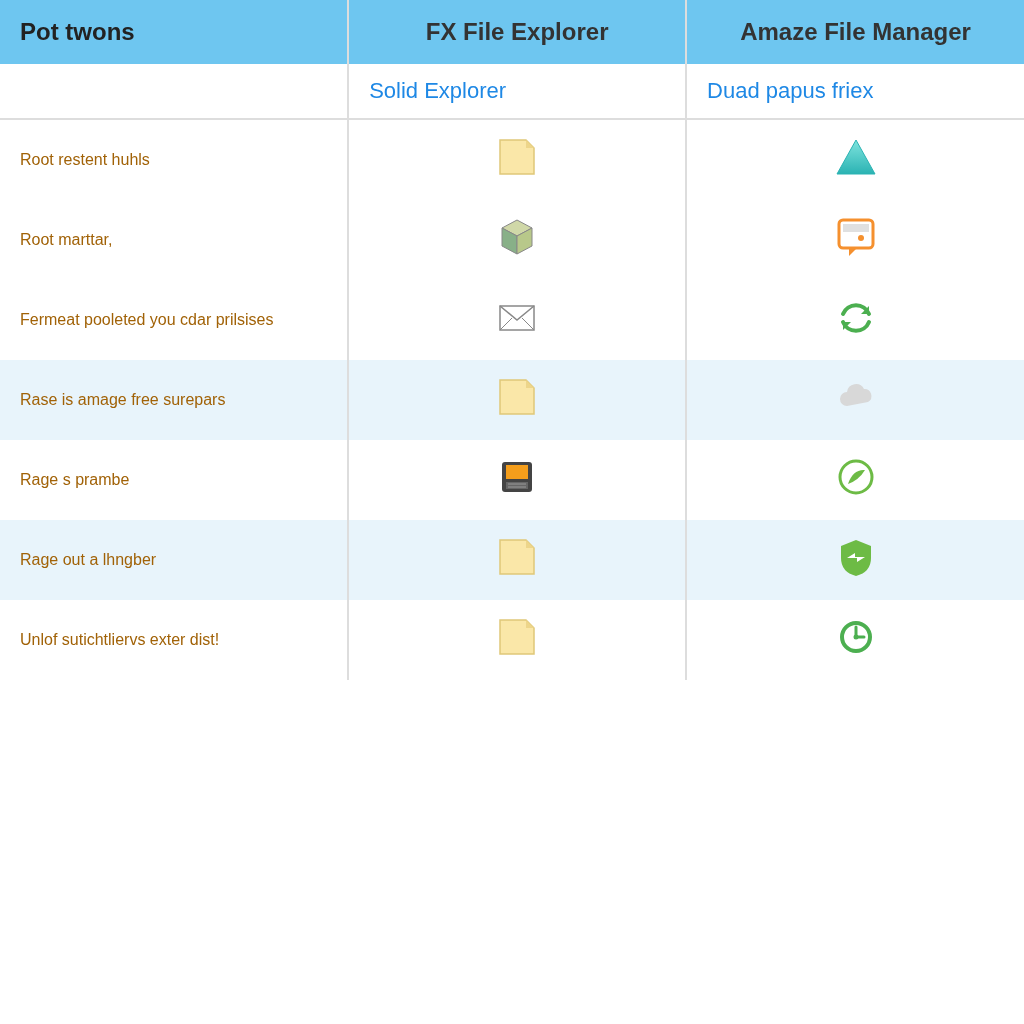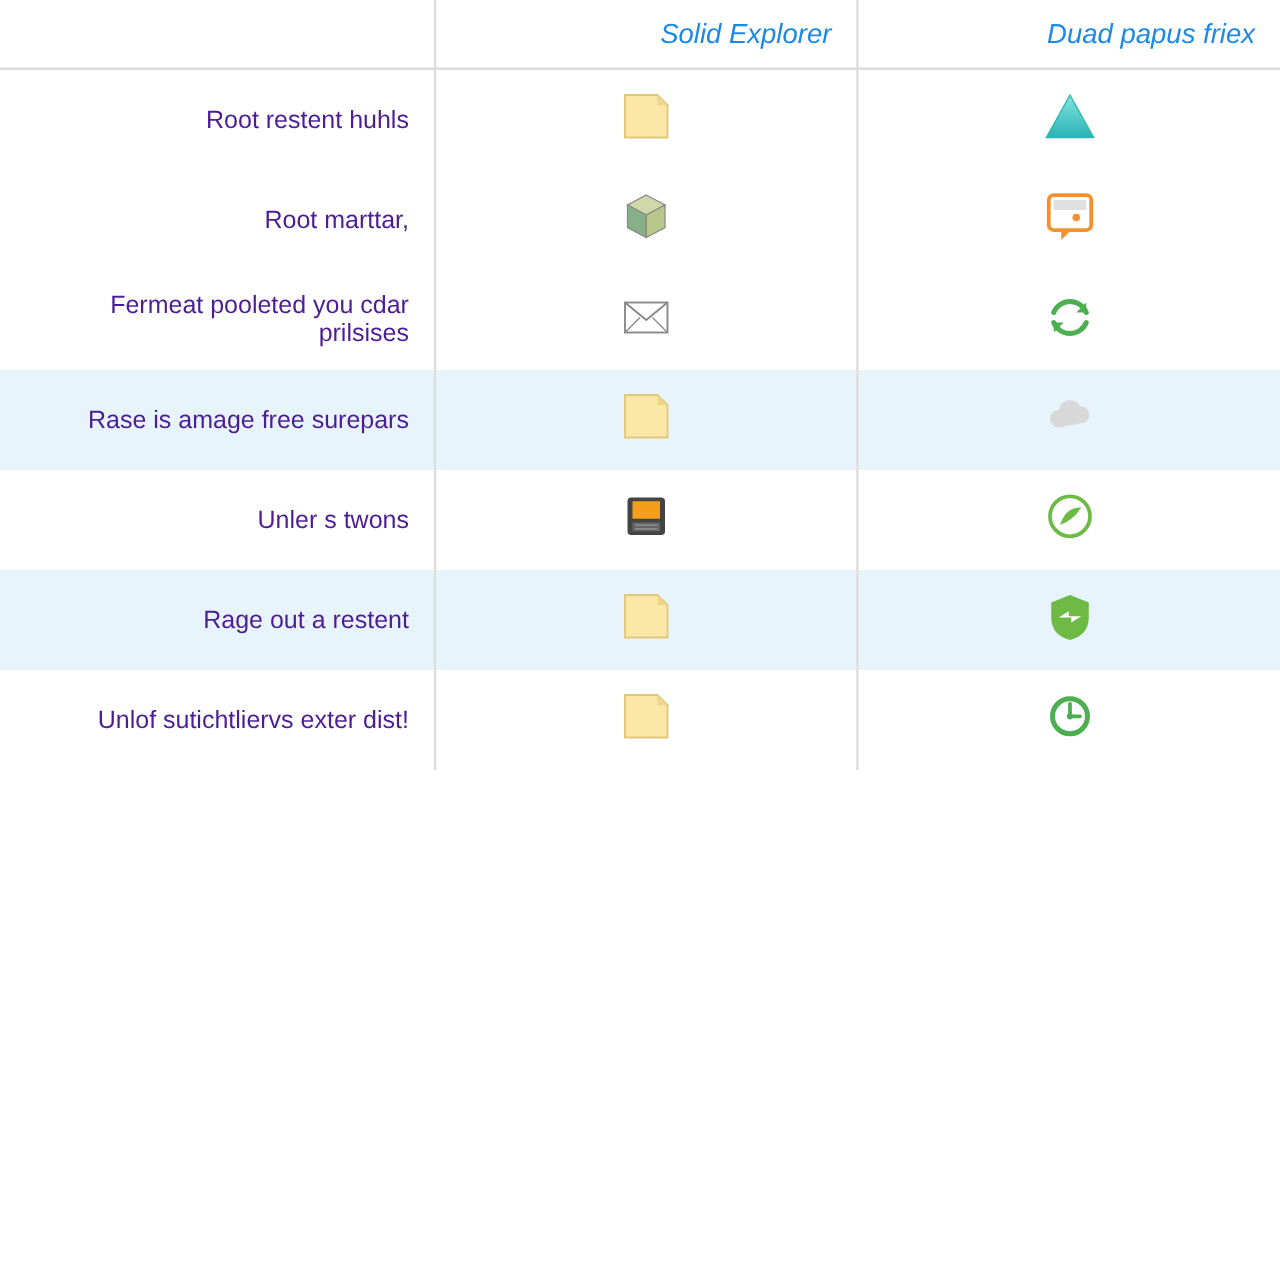--- a/index.html
+++ b/index.html
@@ -3,43 +3,48 @@
 <meta charset="utf-8">
 <style>
   * { box-sizing: border-box; margin: 0; padding: 0; }
   html, body { width: 1024px; height: 1024px; background: #fff; font-family: Arial, Helvetica, sans-serif; }
   .table { width: 100%; border-collapse: collapse; }
   .header { background: #6EC6F0; }
   .header th { padding: 18px 20px; font-size: 24px; font-weight: 600; color: #333; border-right: 2px solid #ddd; text-align: center; }
   .header th:first-child { text-align: left; padding-left: 20px; font-weight: bold; color: #222; background: #6EC6F0; }
   .header th:last-child { border-right: none; }
   .sub { background: #fff; }
-  .sub td { padding: 14px 20px; text-align: right; color: #1E88E5; font-size: 22px; border-right: 2px solid #ddd; border-bottom: 2px solid #ddd; font-style: italic; }
+  .sub td { padding: 14px 20px; text-align: left; color: #1E88E5; font-size: 22px; border-right: 2px solid #ddd; border-bottom: 2px solid #ddd; }
   .sub td:first-child { border-right: 2px solid #ddd; }
   .sub td:last-child { border-right: none; }
   .row td { padding: 14px 20px; border-right: 2px solid #ddd; text-align: center; vertical-align: middle; font-size: 22px; }
-  .row td:first-child { text-align: right; font-size: 20px; color: #4c1d95; }
+  .row td:first-child { text-align: left; font-size: 16px; color: #a16207; }
   .row td:last-child { border-right: none; }
   .row.stripe { background: #E8F4FB; }
   .icon-wrap { display: inline-flex; align-items: center; justify-content: center; width: 46px; height: 46px; }
   svg { display: block; }
   col.c0 { width: 34%; }
   col.c1 { width: 33%; }
   col.c2 { width: 33%; }
 </style>
 </head>
 <body>
 
 <table class="table">
   <colgroup>
       <col class="c0">
       <col class="c1">
       <col class="c2">
     </colgroup>
   <thead>
+    <tr class="header">
+      <th>Pot twons</th>
+      <th>FX File Explorer</th>
+      <th>Amaze File Manager</th>
+    </tr>
     <tr class="sub">
       <td></td>
       <td>Solid Explorer</td>
       <td>Duad papus friex</td>
     </tr>
   </thead>
   <tbody id="tbody">
   <tr class="row">
         <td>Root restent huhls</td>
         <td><span class="icon-wrap">
@@ -86,34 +91,34 @@
               <use href="#svg-folder"></use>
             </svg>
           </span></td>
         <td><span class="icon-wrap">
             <svg width="46" height="46" viewBox="0 0 46 46">
               <use href="#svg-cloud"></use>
             </svg>
           </span></td>
       </tr>
       <tr class="row">
-        <td>Unler s twons</td>
+        <td>Rage s prambe</td>
         <td><span class="icon-wrap">
             <svg width="46" height="46" viewBox="0 0 46 46">
               <use href="#svg-device"></use>
             </svg>
           </span></td>
         <td><span class="icon-wrap">
             <svg width="46" height="46" viewBox="0 0 46 46">
               <use href="#svg-leaf"></use>
             </svg>
           </span></td>
       </tr>
       <tr class="row stripe">
-        <td>Rage out a restent</td>
+        <td>Rage out a lhngber</td>
         <td><span class="icon-wrap">
             <svg width="46" height="46" viewBox="0 0 46 46">
               <use href="#svg-folder"></use>
             </svg>
           </span></td>
         <td><span class="icon-wrap">
             <svg width="46" height="46" viewBox="0 0 46 46">
               <use href="#svg-shield"></use>
             </svg>
           </span></td>

